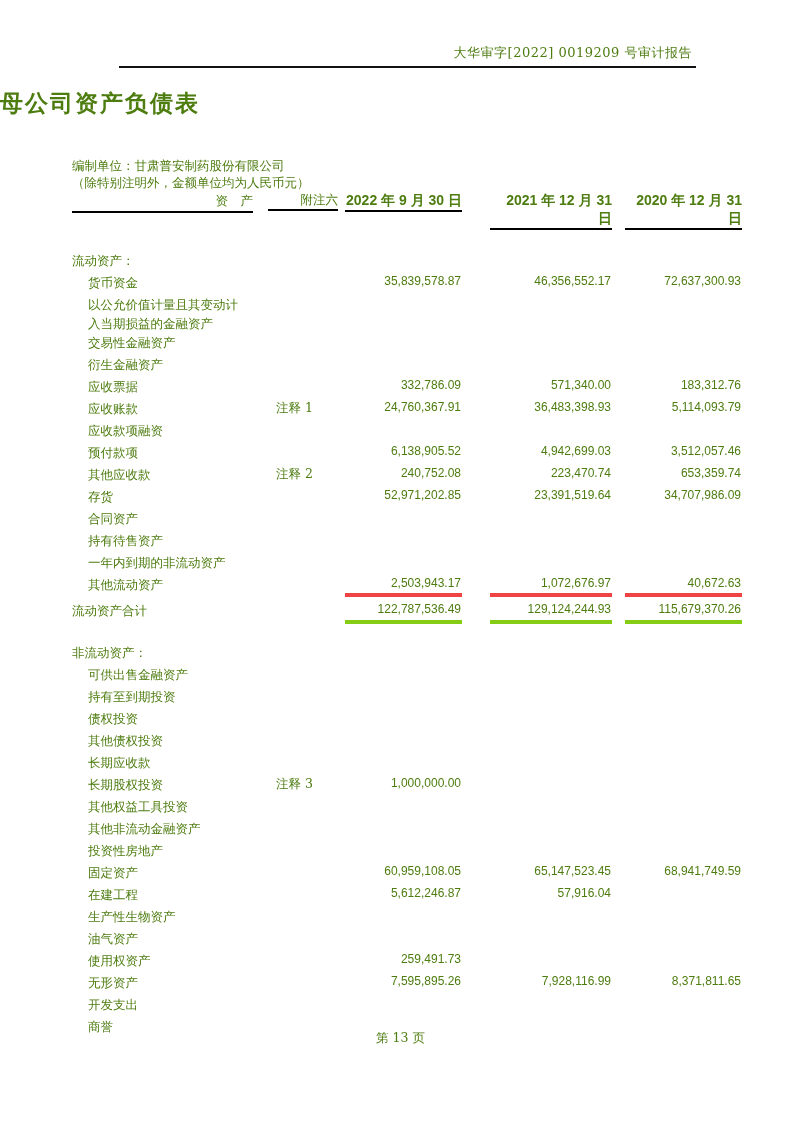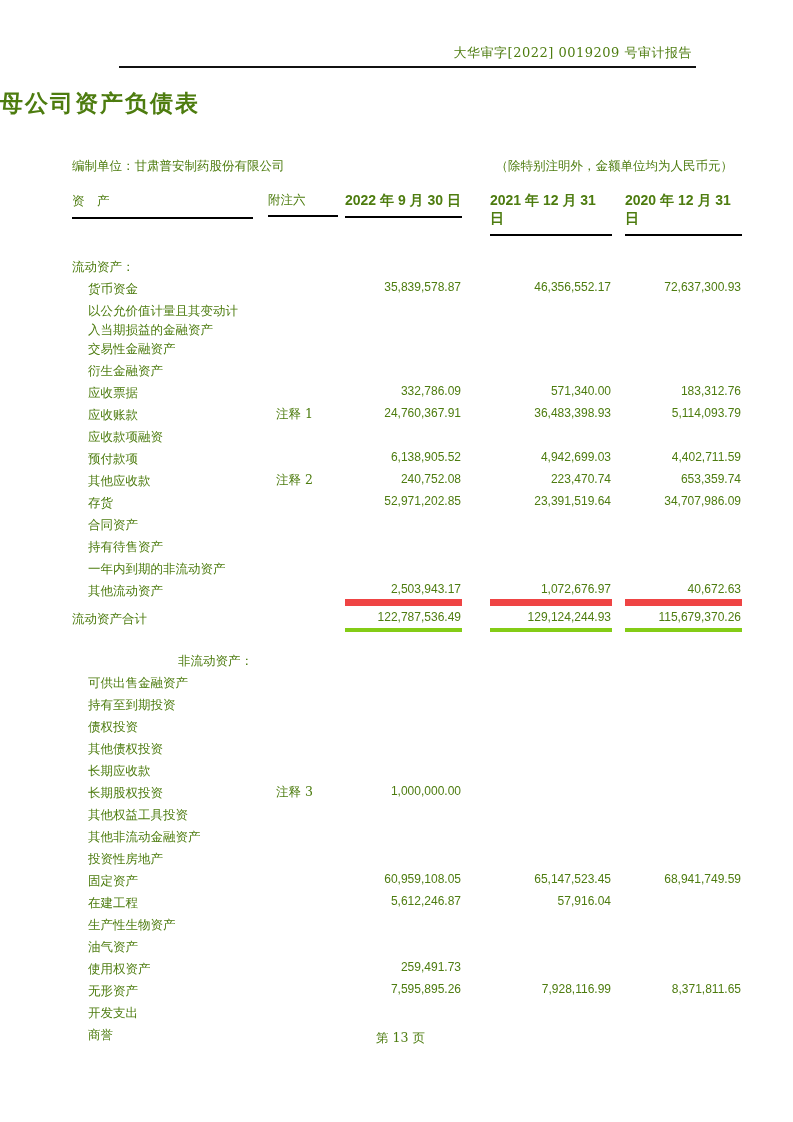--- a/index.html
+++ b/index.html
@@ -14,41 +14,41 @@
     border-bottom:2.5px solid #111; padding-bottom:4px; padding-right:4px;
     box-sizing:border-box;
   }
   .doc-title {
     position:absolute; top:88px; left:0; width:100%;
     font-size:23px; font-weight:700; letter-spacing:2px;
     font-family:Liberation Serif, serif;
   }
   .info-row {
     position:absolute; top:158px; left:72px; width:661px;
-    display:flex; justify-content:space-between; font-size:12.5px;
+    display:flex; justify-content:space-between; font-size:12.5px;flex-direction:column;
   }
   .bs-table { position:absolute; top:192px; left:72px; width:670px; font-size:12.5px; }
   .trow { display:flex; align-items:flex-start; min-height:22px; }
   .cell-label { width:181px; box-sizing:border-box; line-height:1.5; white-space:pre-line; }
   .cell-note  { width:70px;  margin-left:15px; padding-left:8px; box-sizing:border-box; }
   .cell-v1 { width:117px; margin-left:7px;  box-sizing:border-box; }
   .cell-v2 { width:122px; margin-left:28px; box-sizing:border-box; }
   .cell-v3 { width:117px; margin-left:13px; box-sizing:border-box; }
   .val { text-align:right; font-family:"Liberation Sans","DejaVu Sans",sans-serif; font-size:12px; padding-right:1px; }
   .header-row { min-height:24px; }
-  .header-row .hcell { border-bottom:2px solid #000; padding-bottom:6px; text-align:left; }
+  .header-row .hcell { border-bottom:2px solid #000; text-align:right; }
   .header-row .hdate { font-family:"Liberation Sans","DejaVu Sans",sans-serif; font-weight:600; font-size:14px; }
   .rows-container { padding-top:22px; }
   .row-item .cell-label { padding-left:16px; }
   .row-pre-total .cell-label { padding-left:16px; }
   .row-section .cell-label { padding-left:0; }
   .row-total .cell-label { font-weight:400; padding-top:4px; }
-  .row-pre-total .val-cell { border-bottom:7px solid #ef4444; padding-bottom:3px; }
+  .row-pre-total .val-cell { border-bottom:4px solid #ef4444; padding-bottom:3px; }
   .row-total .val-cell { padding-top:4px; border-bottom:4px solid #84cc16; padding-bottom:4px; }
-  .gap-before { margin-top:20px;text-align:right; }
+  .gap-before { margin-top:20px; }
   .page-footer {
     position:absolute; top:1030px; left:4px; width:100%;
     text-align:center; font-size:12.5px;
   }
 </style>
 </head>
 <body>
 
 <div class="page">
 
@@ -125,21 +125,21 @@
           <div class="cell-note"></div>
           <div class="cell-v1 val val-cell"></div>
           <div class="cell-v2 val val-cell"></div>
           <div class="cell-v3 val val-cell"></div>
         </div>
         <div class="trow row-item">
           <div class="cell-label">预付款项</div>
           <div class="cell-note"></div>
           <div class="cell-v1 val val-cell">6,138,905.52</div>
           <div class="cell-v2 val val-cell">4,942,699.03</div>
-          <div class="cell-v3 val val-cell">4,402,711.59</div>
+          <div class="cell-v3 val val-cell">3,512,057.46</div>
         </div>
         <div class="trow row-item">
           <div class="cell-label">其他应收款</div>
           <div class="cell-note">注释 2</div>
           <div class="cell-v1 val val-cell">240,752.08</div>
           <div class="cell-v2 val val-cell">223,470.74</div>
           <div class="cell-v3 val val-cell">653,359.74</div>
         </div>
         <div class="trow row-item">
           <div class="cell-label">存货</div>

